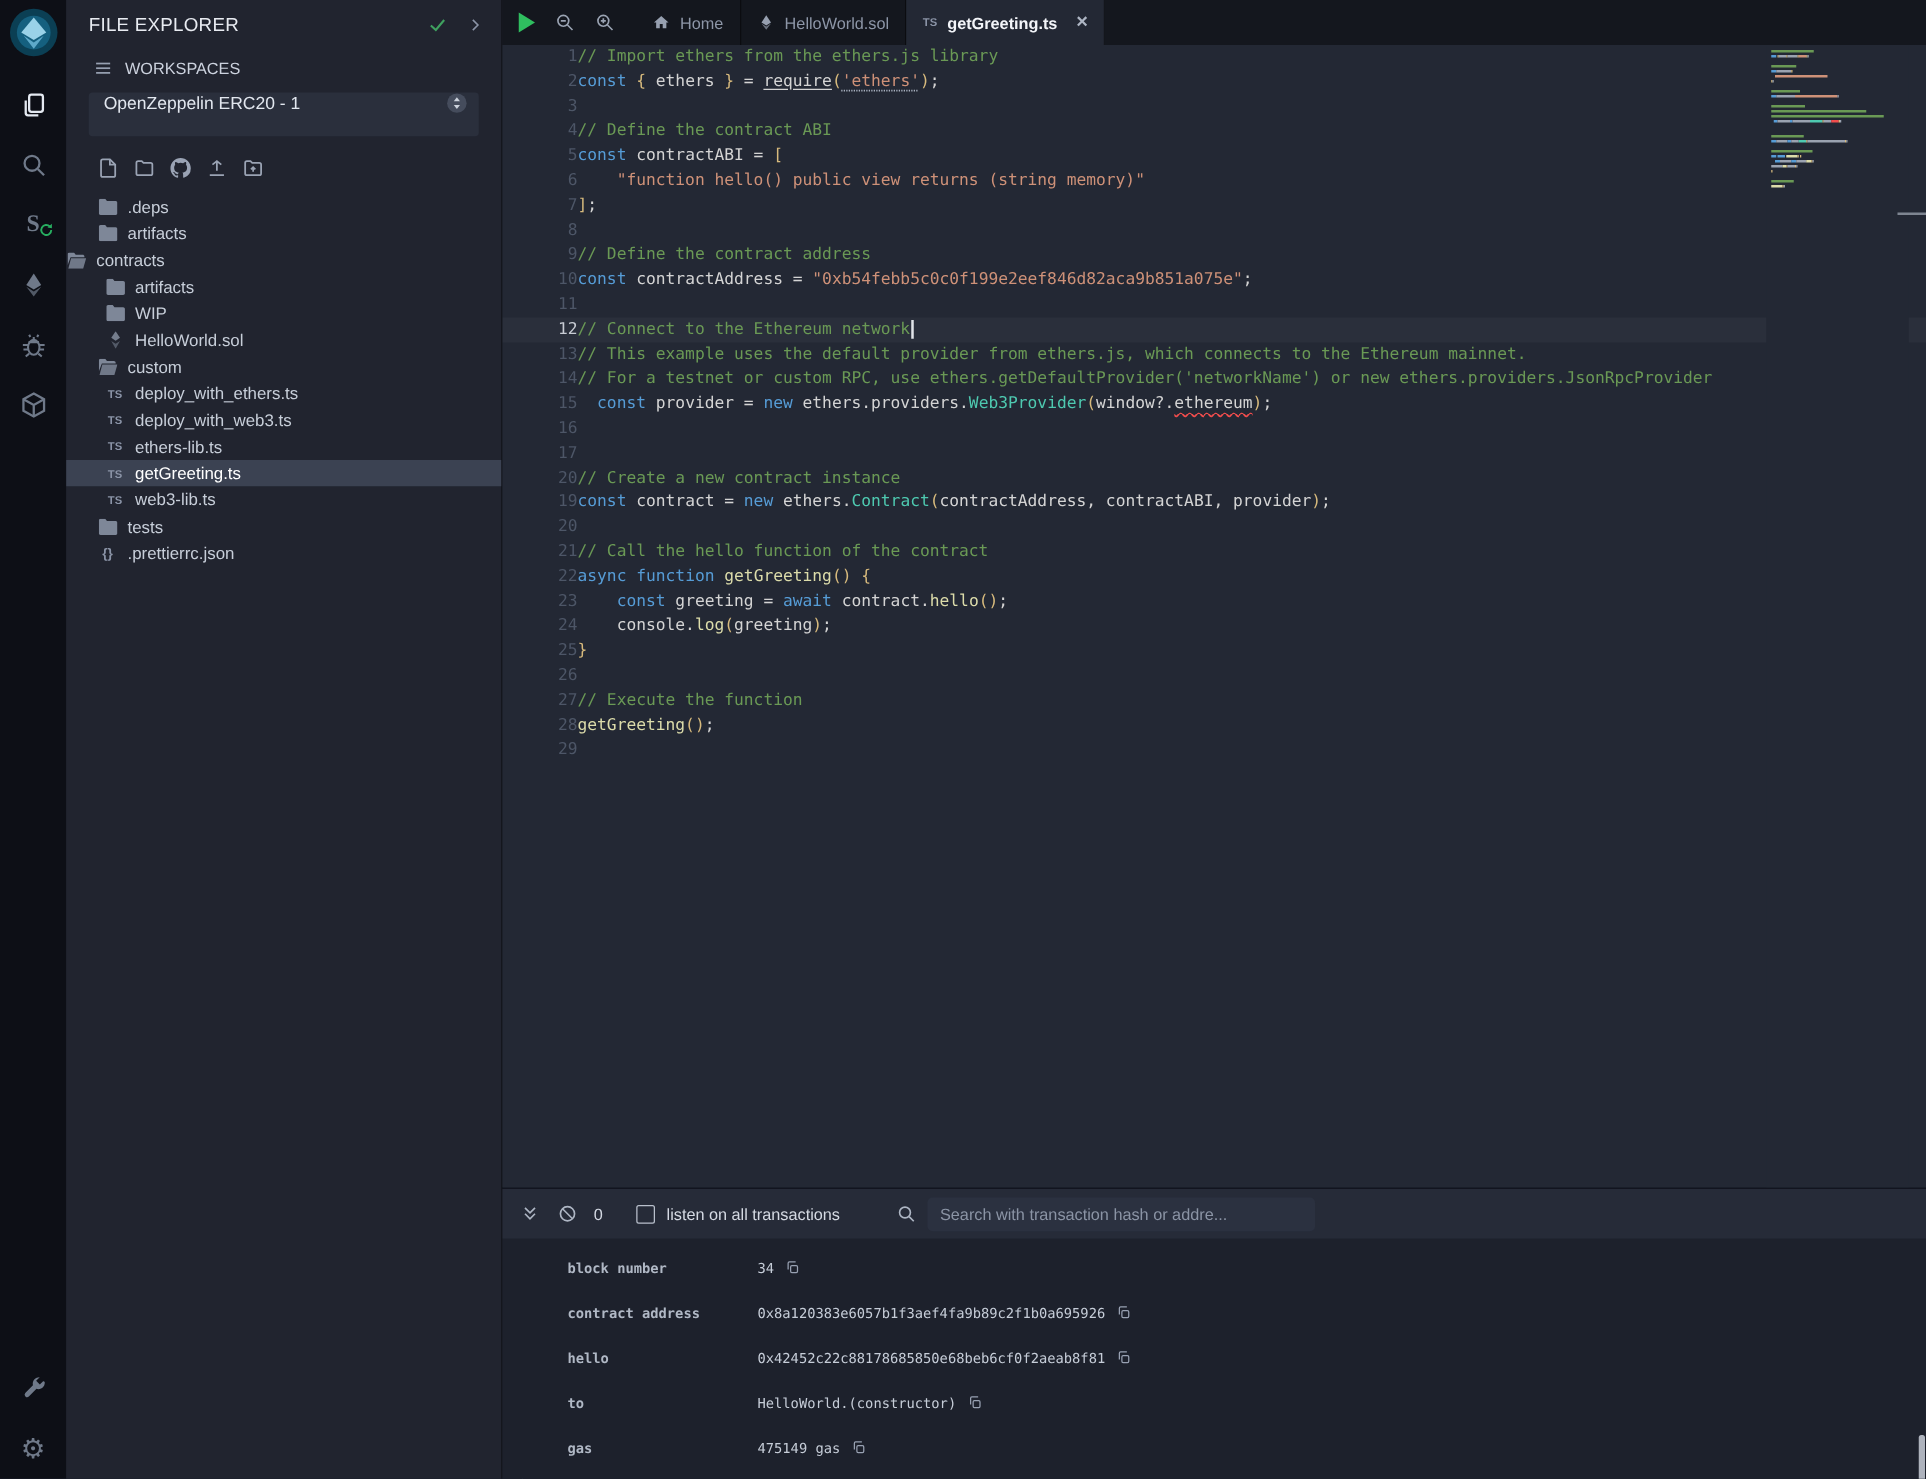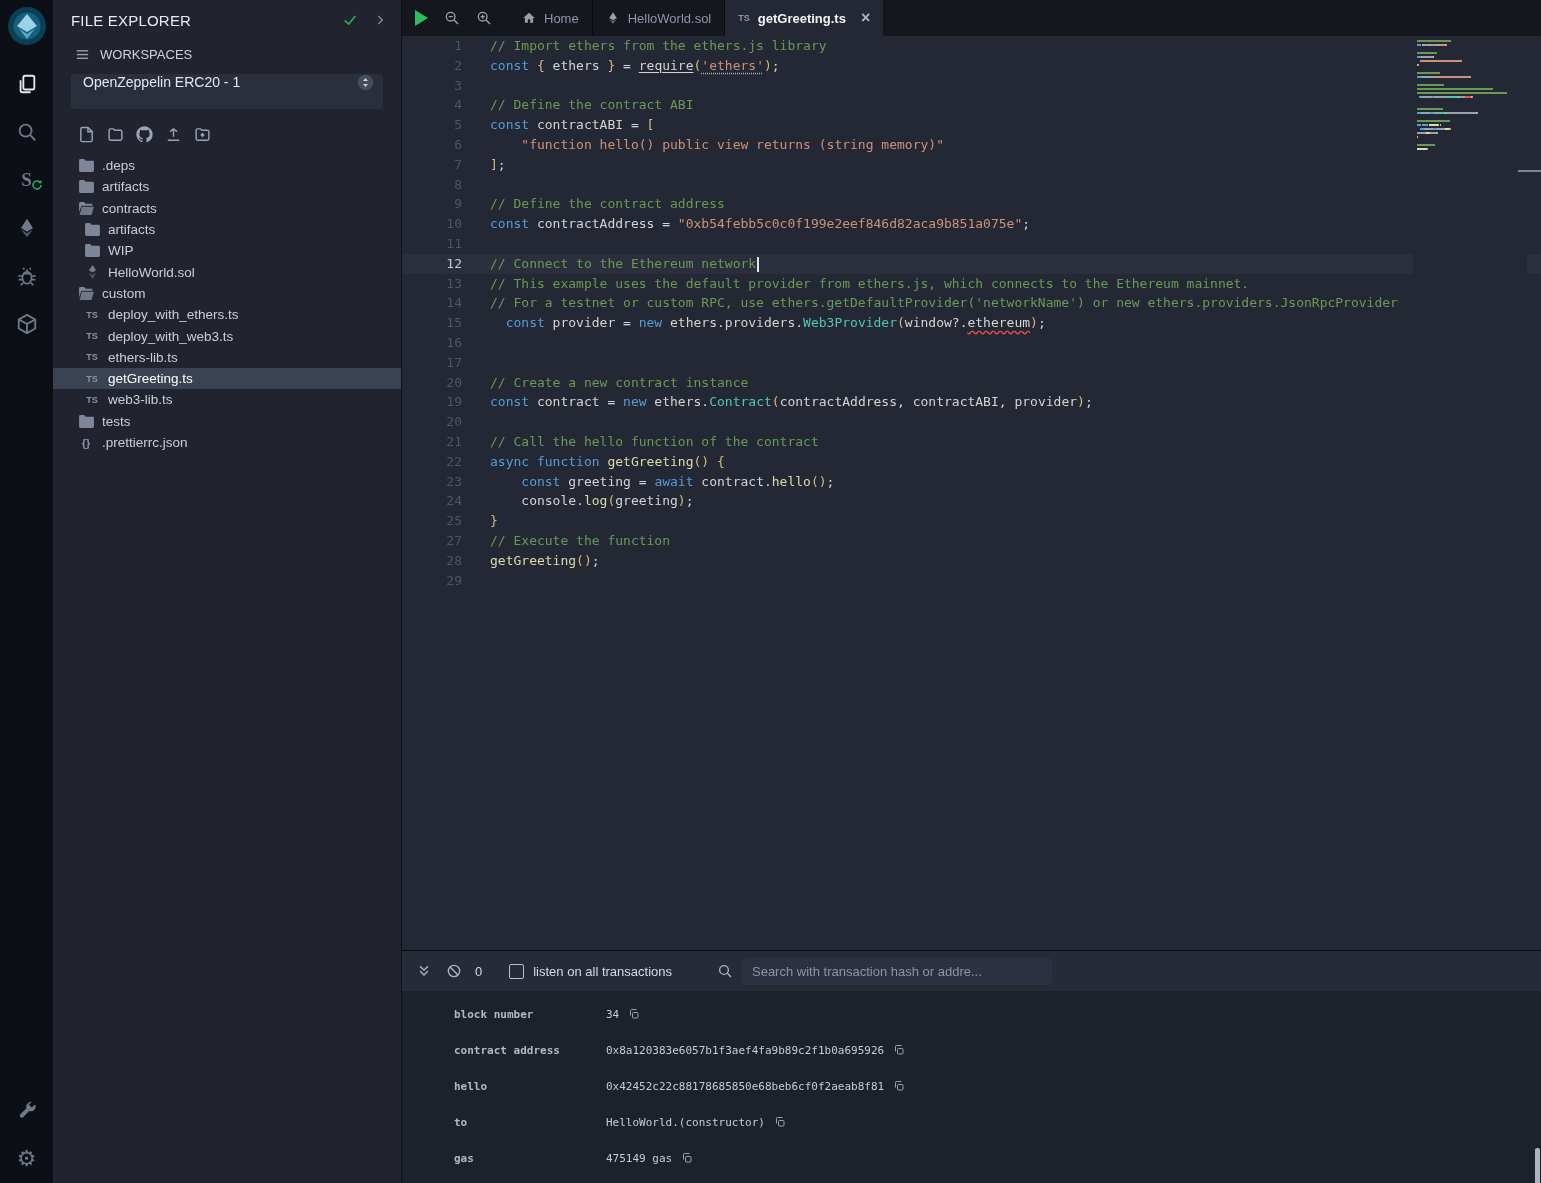--- a/index.html
+++ b/index.html
@@ -57,21 +57,21 @@
   .ticon { display:flex; align-items:center; color:#97a0b0; }
   .ticon svg { width:14px; height:14px; }
   .tclose { margin-left:7px; font-size:16px; color:#aeb6c4; line-height:1; cursor:pointer; }
 
   .editor-wrap { flex:1; position:relative; background:#232834; overflow:hidden; }
   .code { position:absolute; inset:0; font-family:"DejaVu Sans Mono", monospace; font-size:13px; }
   .line { display:flex; height:19.8px; line-height:19.8px; white-space:pre; }
   .line.current { background:#2a2f3b; }
   .ln { width:60px; flex:none; text-align:right; color:#4d5667; user-select:none; }
   .line.current .ln { color:#c8ccd4; }
-  .lc { margin-left:28px; color:#d4d4d4; }
+  .lc { color:#d4d4d4; }
   .tk-c { color:#6a9955; }
   .tk-k { color:#569cd6; }
   .tk-s { color:#ce9178; }
   .tk-sh { color:#ce9178; text-decoration:underline dotted #aab2c0; text-underline-offset:3px; }
   .tk-p { color:#d4d4d4; }
   .tk-t { color:#4ec9b0; }
   .tk-f { color:#dcdcaa; }
   .tk-b { color:#d7ba7d; }
   .tk-u { color:#d4d4d4; text-decoration:underline; text-underline-offset:2px; }
   .tk-e { color:#d4d4d4; text-decoration:underline wavy #f14c4c; text-underline-offset:3px; }
@@ -223,21 +223,21 @@
           <span class="fname">.deps</span>
         </div>
         <div class="file-row" style="padding-left: 25px;">
           <span class="ficon">
             <svg viewBox="0 0 16 14" width="15" height="13" fill="currentColor">
               <path d="M0 1.5C0 .7.7 0 1.5 0h4L7 2h7.5c.8 0 1.5.7 1.5 1.5v9c0 .8-.7 1.5-1.5 1.5h-13C.7 14 0 13.3 0 12.5z"></path>
             </svg>
           </span>
           <span class="fname">artifacts</span>
         </div>
-        <div class="file-row" style="padding-left: 25px;">
+        <div class="file-row" style="">
           <span class="ficon">
             <svg viewBox="0 0 16 14" width="15" height="13" fill="currentColor">
               <path d="M0 1.5C0 .7.7 0 1.5 0h4L7 2h6c.8 0 1.5.7 1.5 1.5V4H2.6L0 11z"></path>
               <path d="M3 5h13l-2.6 9H.6z" opacity=".85"></path>
             </svg>
           </span>
           <span class="fname">contracts</span>
         </div>
         <div class="file-row" style="padding-left: 31px;">
           <span class="ficon">
@@ -385,20 +385,21 @@
           <div class="line"><span class="ln">16</span><span class="lc"></span></div>
           <div class="line"><span class="ln">17</span><span class="lc"></span></div>
           <div class="line"><span class="ln">20</span><span class="lc"><span class="tk-c">// Create a new contract instance</span></span></div>
           <div class="line"><span class="ln">19</span><span class="lc"><span class="tk-k">const</span><span class="tk-p"> contract = </span><span class="tk-k">new</span><span class="tk-p"> ethers.</span><span class="tk-t">Contract</span><span class="tk-b">(</span><span class="tk-p">contractAddress, contractABI, provider</span><span class="tk-b">)</span><span class="tk-p">;</span></span></div>
           <div class="line"><span class="ln">20</span><span class="lc"></span></div>
           <div class="line"><span class="ln">21</span><span class="lc"><span class="tk-c">// Call the hello function of the contract</span></span></div>
           <div class="line"><span class="ln">22</span><span class="lc"><span class="tk-k">async</span><span class="tk-p"> </span><span class="tk-k">function</span><span class="tk-p"> </span><span class="tk-f">getGreeting</span><span class="tk-b">()</span><span class="tk-p"> </span><span class="tk-b">{</span></span></div>
           <div class="line"><span class="ln">23</span><span class="lc"><span class="tk-p">    </span><span class="tk-k">const</span><span class="tk-p"> greeting = </span><span class="tk-k">await</span><span class="tk-p"> contract.</span><span class="tk-f">hello</span><span class="tk-b">()</span><span class="tk-p">;</span></span></div>
           <div class="line"><span class="ln">24</span><span class="lc"><span class="tk-p">    console.</span><span class="tk-f">log</span><span class="tk-b">(</span><span class="tk-p">greeting</span><span class="tk-b">)</span><span class="tk-p">;</span></span></div>
           <div class="line"><span class="ln">25</span><span class="lc"><span class="tk-b">}</span></span></div>
+          <div class="line"><span class="ln">26</span><span class="lc"></span></div>
           <div class="line"><span class="ln">27</span><span class="lc"><span class="tk-c">// Execute the function</span></span></div>
           <div class="line"><span class="ln">28</span><span class="lc"><span class="tk-f">getGreeting</span><span class="tk-b">()</span><span class="tk-p">;</span></span></div>
           <div class="line"><span class="ln">29</span><span class="lc"></span></div>
         </div>
       <div class="minimap" id="minimap">
           <div class="mm-line">
             <span style="width: 33.54px; background: rgb(106, 153, 85);"></span>
           </div>
           <div class="mm-line">
             <span style="width: 3.9px; background: rgb(86, 156, 214);"></span>

